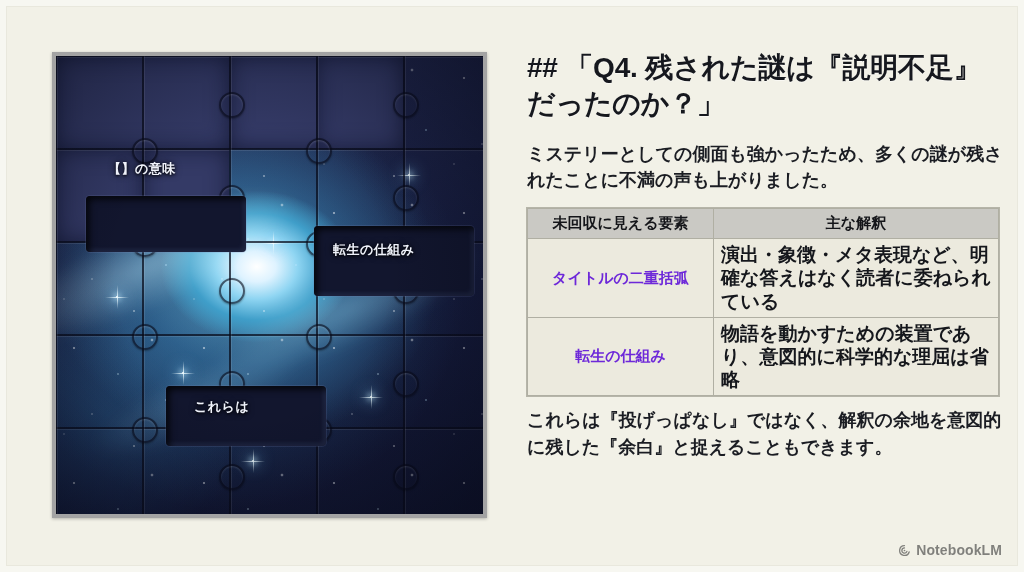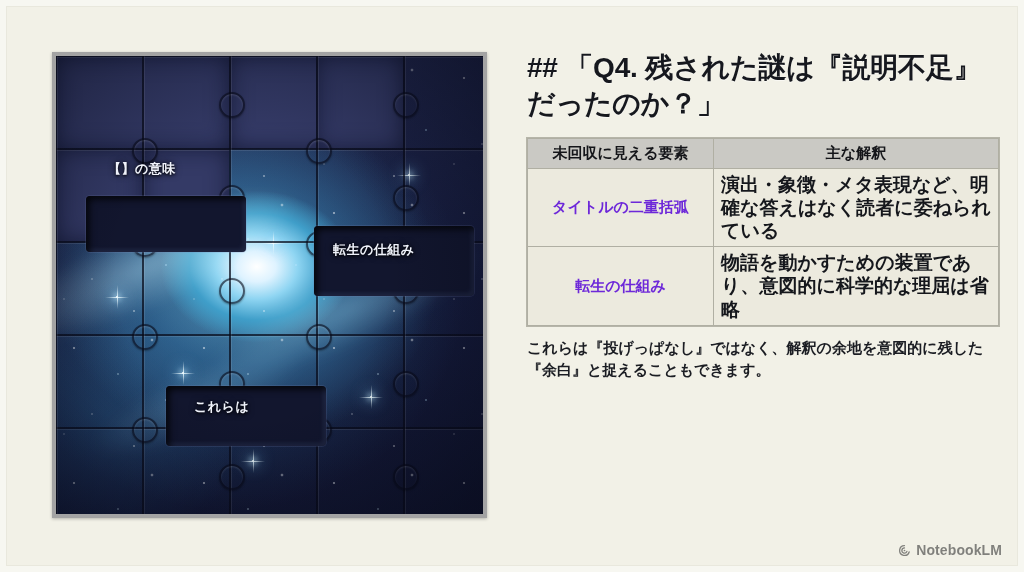--- a/index.html
+++ b/index.html
@@ -218,21 +218,21 @@
   }
   #interpretation-table td.reading {
     text-align: left;
     font-size: 19px;
     font-weight: 700;
     color: #15171c;
     line-height: 1.22;
   }
   #closing {
     margin: 11px 0 0 0;
-    font-size: 15px;
+    font-size: 18px;
     line-height: 1.46;
     font-weight: 700;
     color: #1b1d23;
   }
 
   
   #watermark {
     position: absolute;
     right: 22px;
     bottom: 14px;
@@ -302,20 +302,21 @@
     <span class="hole-label" style="left:277px; top:185px;">転生の仕組み</span>
     <span class="hole-label" style="left:138px; top:342px;">これらは</span>
 
     <div class="figure-vignette"></div>
   </div>
 
   <div id="content">
 
     <h1 id="heading">## 「Q4. 残された謎は『説明不足』だったのか？」</h1>
 
+    <p id="lead">ミステリーとしての側面も強かったため、多くの謎が残されたことに不満の声も上がりました。</p>
 
     <table id="interpretation-table">
       <colgroup>
           <col class="c1">
           <col class="c2">
         </colgroup>
       <thead>
         <tr>
           <th>未回収に見える要素</th>
           <th>主な解釈</th>

